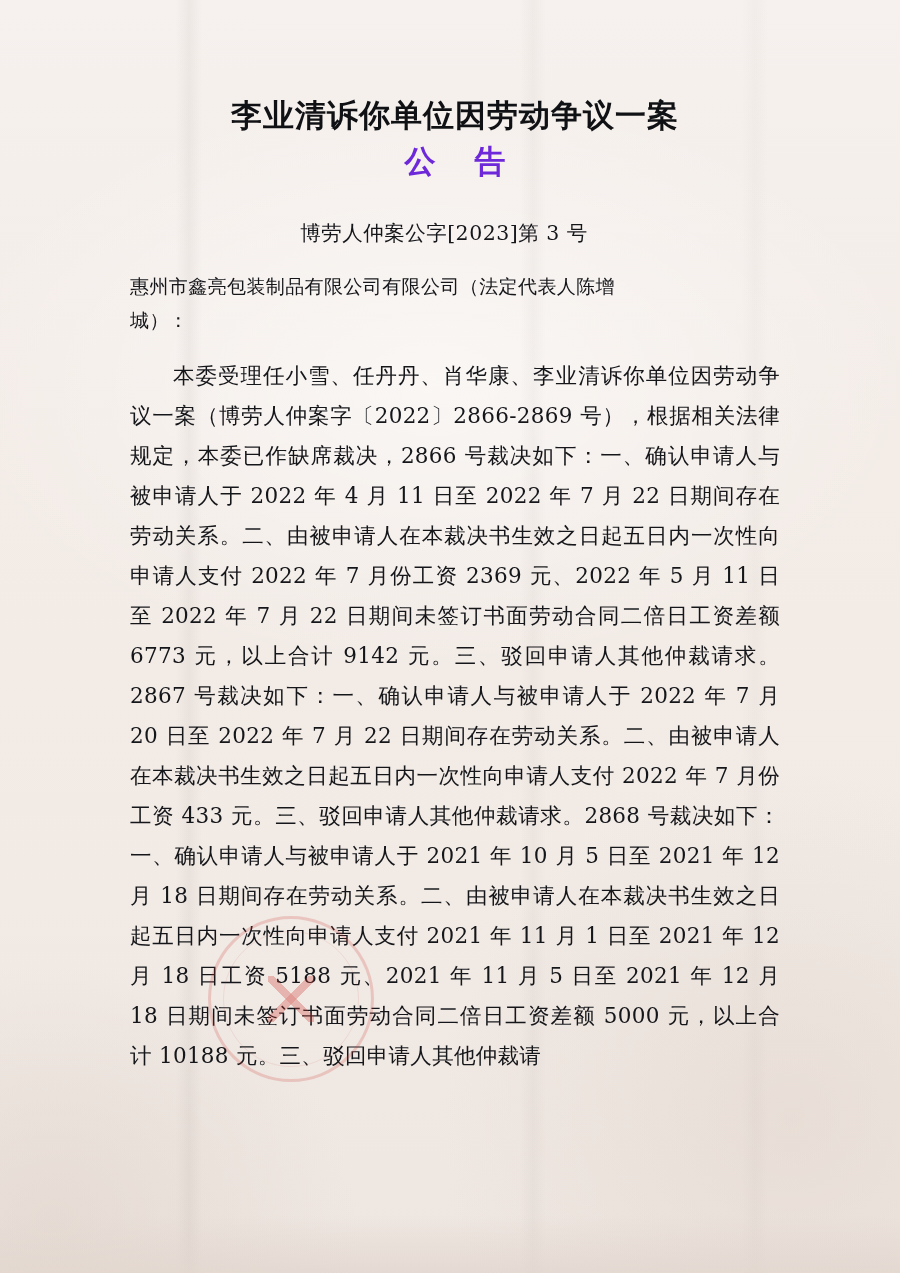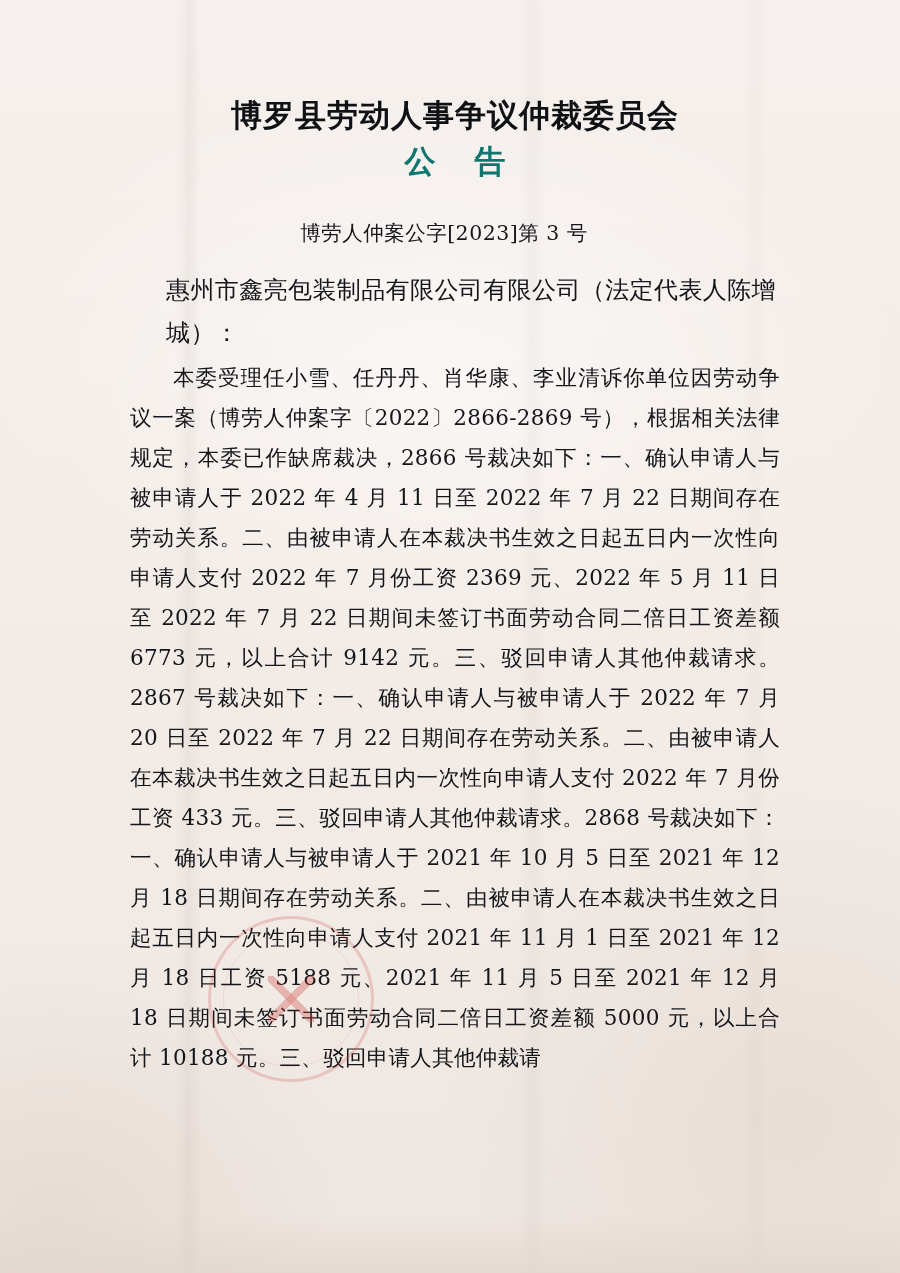--- a/index.html
+++ b/index.html
@@ -54,48 +54,47 @@
     color: #101114;
   }
   .doc-subtitle {
     text-align: center;
     font-family: "DejaVu Sans", "Liberation Sans", sans-serif;
     font-weight: bold;
     font-size: 31px;
     letter-spacing: 14px;
     margin-top: 6px;
     padding-left: 14px;
-    color: #0f766e;
+    color: #6d28d9;
   }
   .doc-number {
     text-align: center;
     font-size: 20.5px;
     margin-top: 36px;
     padding-right: 22px;
     letter-spacing: 0.5px;
   }
   .recipient {
-    font-size: 24px;
+    font-size: 19px;
     line-height: 1.82;
     margin-top: 22px;
     text-align: justify;
     text-justify: inter-ideograph;
     letter-spacing: 0.4px;
-    margin-left: 36px;
   }
   .recipient .second-line {
     display: block;
   }
   .body-text {
     font-size: 21.5px;
     line-height: 1.86;
     text-align: justify;
     text-justify: inter-ideograph;
     letter-spacing: 0.3px;
-    margin-top: 2px;
+    margin-top: 18px;
   }
   .body-text .indent {
     text-indent: 2em;
     display: block;
   }
   
   .seal {
     position: absolute;
     left: 208px;
     top: 916px;
@@ -135,21 +134,21 @@
 </style>
 </head>
 <body>
 
 <div class="paper"></div>
 <div class="fold f1"></div>
 <div class="fold f2"></div>
 <div class="fold f3"></div>
 
 <div class="content">
-  <div class="doc-title">博罗县劳动人事争议仲裁委员会</div>
+  <div class="doc-title">李业清诉你单位因劳动争议一案</div>
   <div class="doc-subtitle">公 告</div>
   <div class="doc-number">博劳人仲案公字[2023]第 3 号</div>
 
   <div class="recipient">
     <span>惠州市鑫亮包装制品有限公司有限公司（法定代表人陈增</span>
     <span class="second-line">城）：</span>
   </div>
 
   <div class="body-text">
     <span class="indent">本委受理任小雪、任丹丹、肖华康、李业清诉你单位因劳动争议一案（博劳人仲案字〔2022〕2866-2869 号），根据相关法律规定，本委已作缺席裁决，2866 号裁决如下：一、确认申请人与被申请人于 2022 年 4 月 11 日至 2022 年 7 月 22 日期间存在劳动关系。二、由被申请人在本裁决书生效之日起五日内一次性向申请人支付 2022 年 7 月份工资 2369 元、2022 年 5 月 11 日至 2022 年 7 月 22 日期间未签订书面劳动合同二倍日工资差额 6773 元，以上合计 9142 元。三、驳回申请人其他仲裁请求。2867 号裁决如下：一、确认申请人与被申请人于 2022 年 7 月 20 日至 2022 年 7 月 22 日期间存在劳动关系。二、由被申请人在本裁决书生效之日起五日内一次性向申请人支付 2022 年 7 月份工资 433 元。三、驳回申请人其他仲裁请求。2868 号裁决如下：一、确认申请人与被申请人于 2021 年 10 月 5 日至 2021 年 12 月 18 日期间存在劳动关系。二、由被申请人在本裁决书生效之日起五日内一次性向申请人支付 2021 年 11 月 1 日至 2021 年 12 月 18 日工资 5188 元、2021 年 11 月 5 日至 2021 年 12 月 18 日期间未签订书面劳动合同二倍日工资差额 5000 元，以上合计 10188 元。三、驳回申请人其他仲裁请</span>

